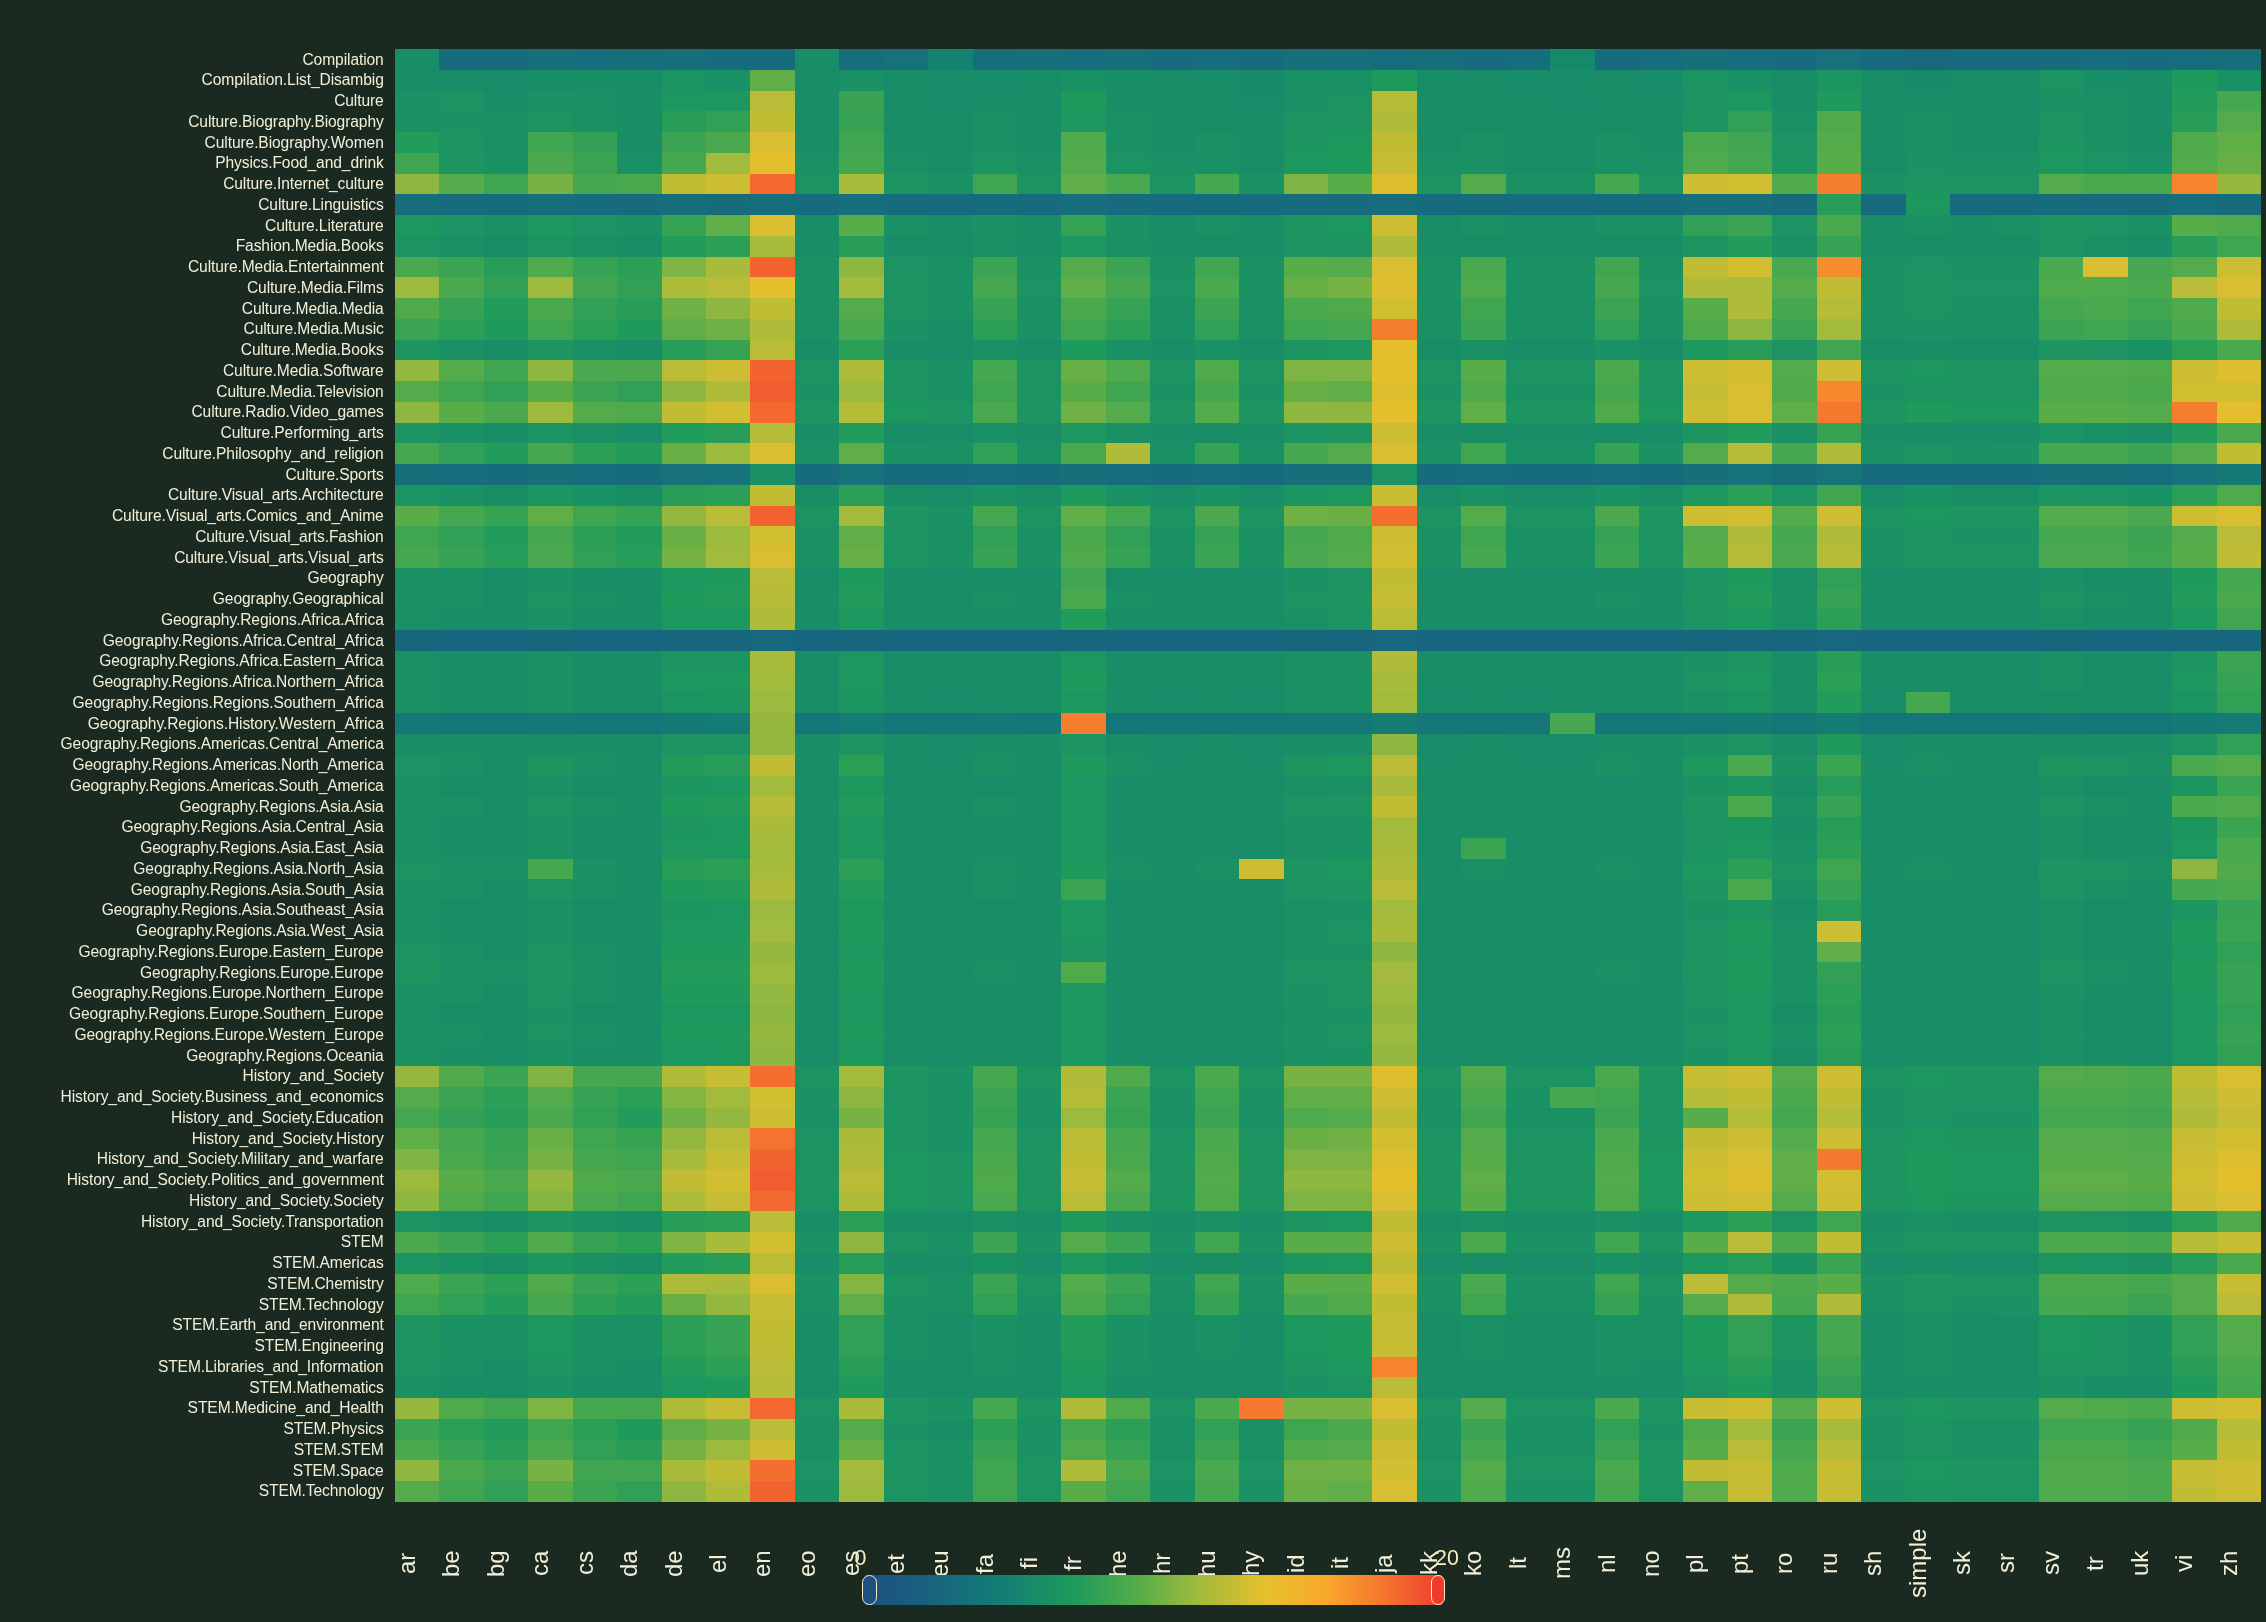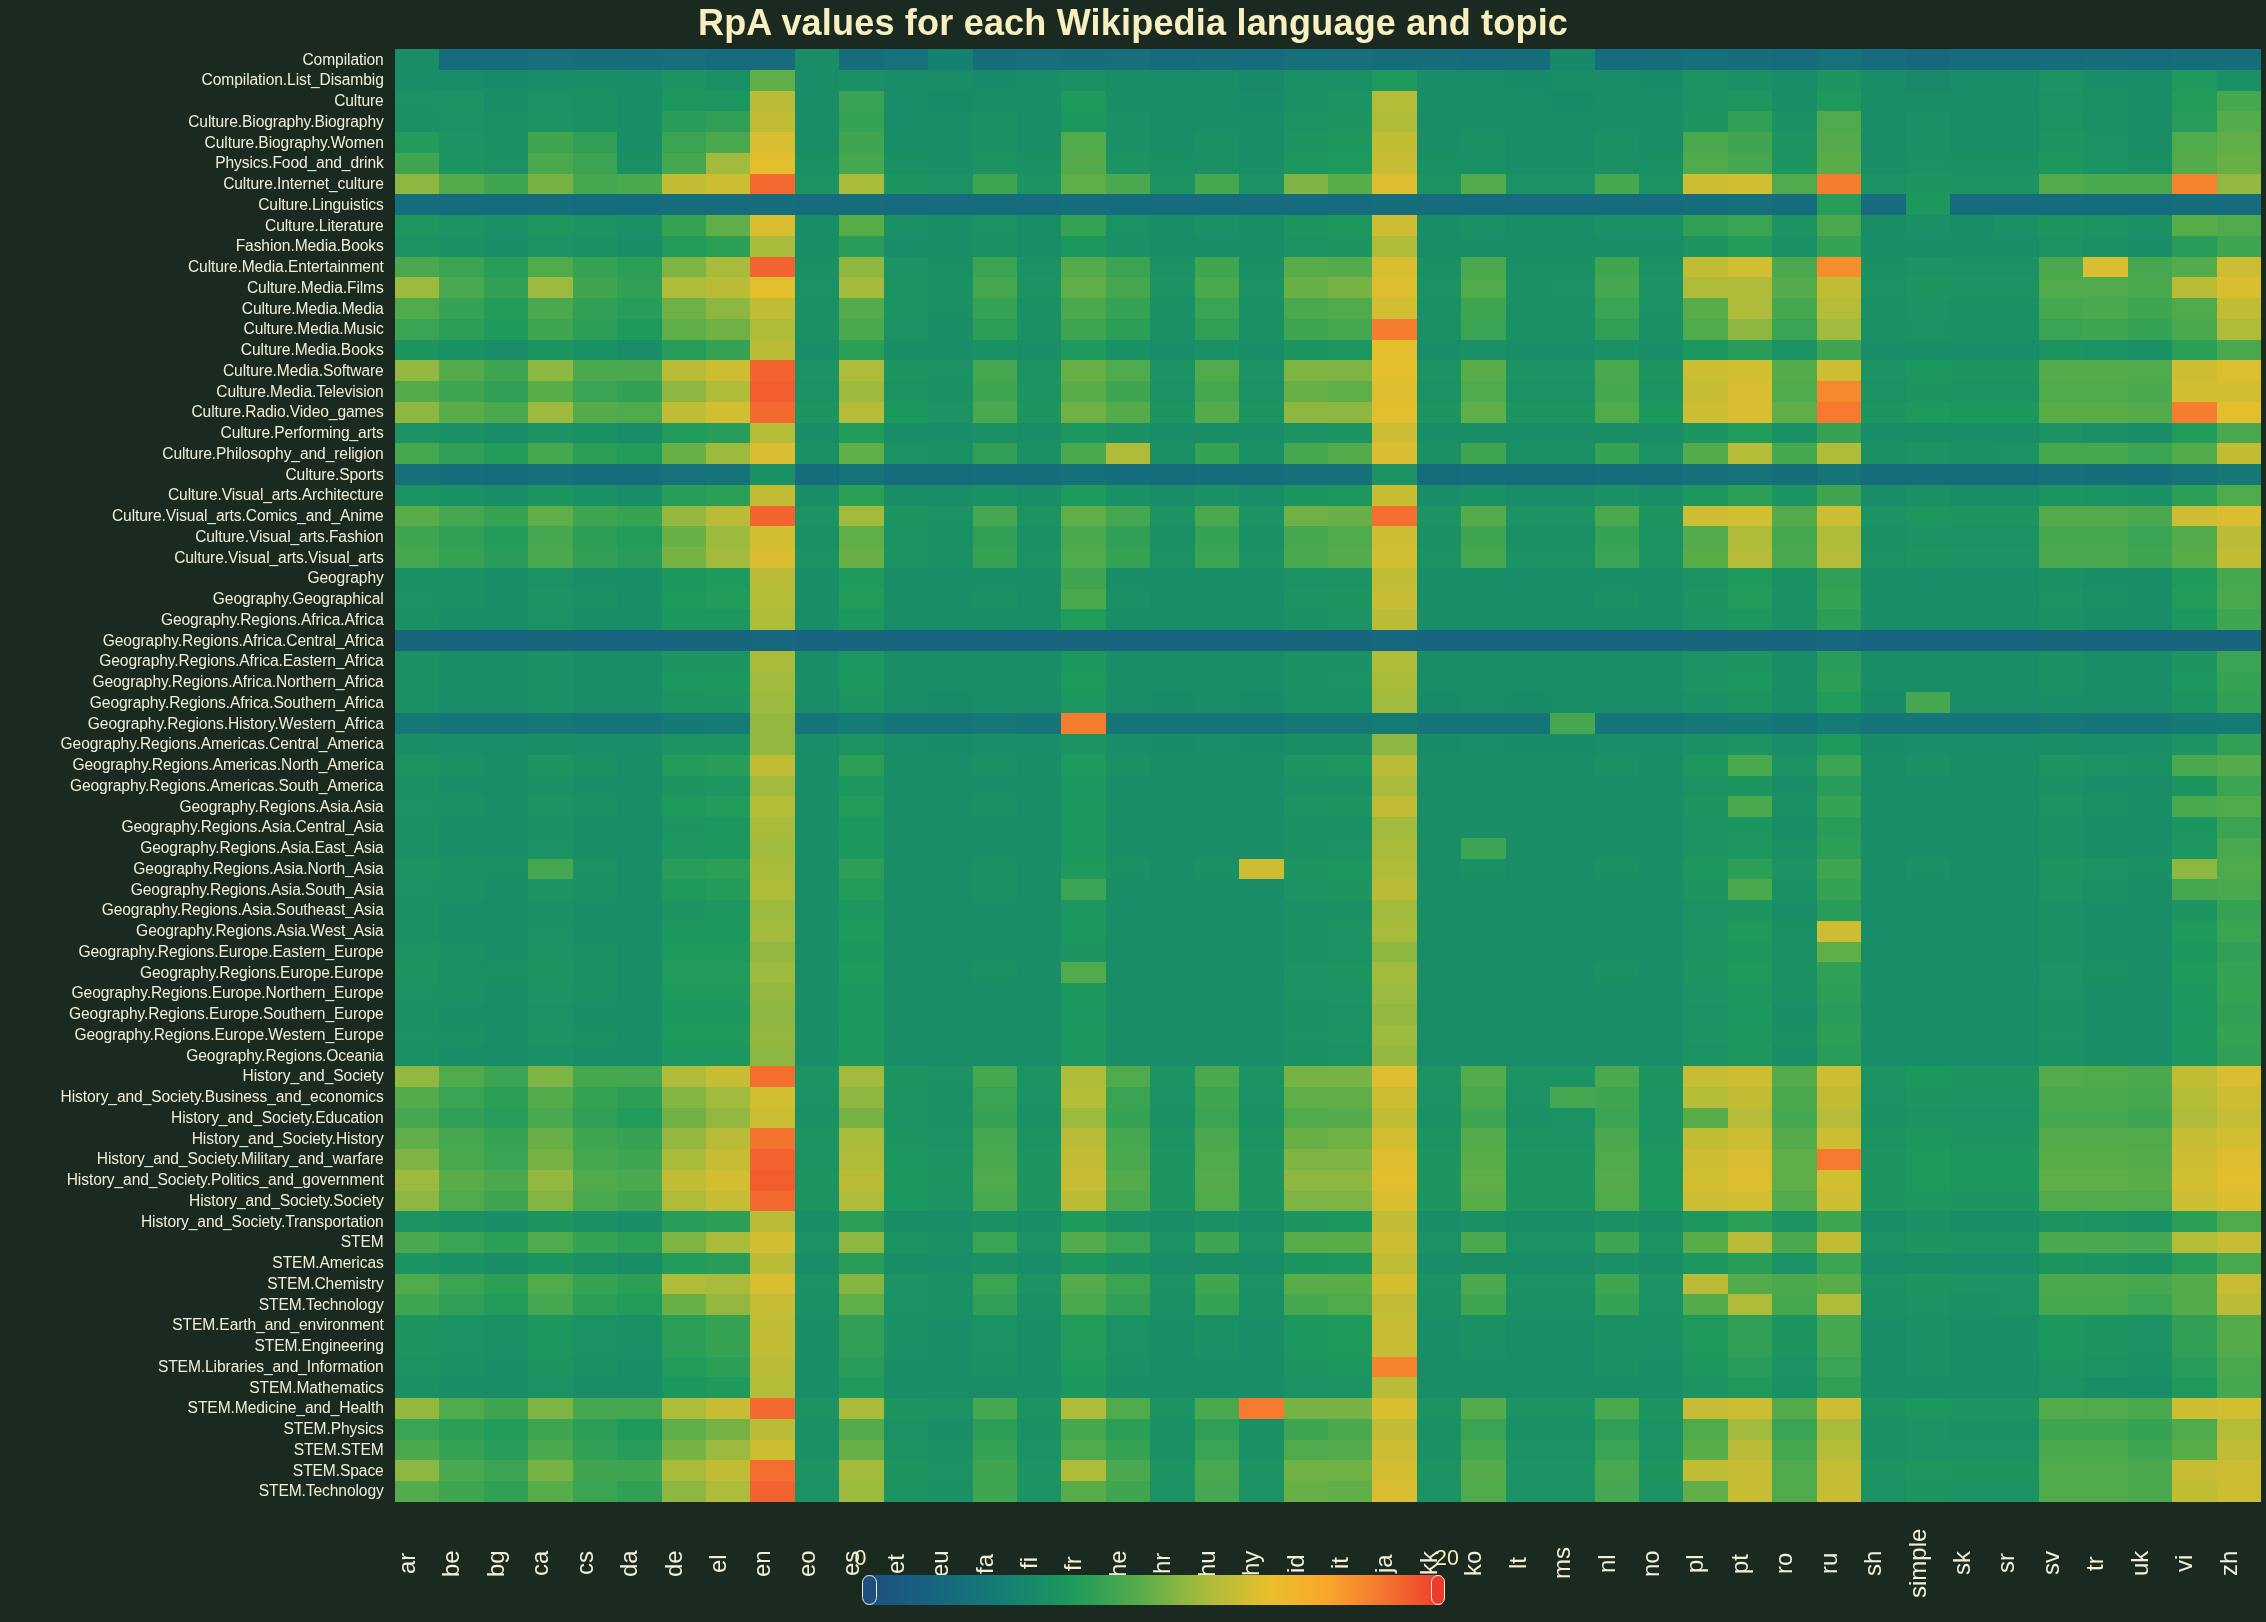--- a/index.html
+++ b/index.html
@@ -123,21 +123,20 @@
     position:absolute;top:-27px;color:#f7efc0;font-size:21.4px;line-height:1;
   }
   #cbar-tick-min{left:-3.6px;transform:translateX(-50%);}
   #cbar-tick-max{left:583px;transform:translateX(-50%);}
 </style>
 </head>
 <body>
 
 <div id="figure">
 
-  <div id="title">RpA values for each Wikipedia language and topic</div>
 
   <div id="ylabels">
       <div class="ylab">Compilation</div>
       <div class="ylab">Compilation.List_Disambig</div>
       <div class="ylab">Culture</div>
       <div class="ylab">Culture.Biography.Biography</div>
       <div class="ylab">Culture.Biography.Women</div>
       <div class="ylab">Physics.Food_and_drink</div>
       <div class="ylab">Culture.Internet_culture</div>
       <div class="ylab">Culture.Linguistics</div>
@@ -157,21 +156,21 @@
       <div class="ylab">Culture.Visual_arts.Architecture</div>
       <div class="ylab">Culture.Visual_arts.Comics_and_Anime</div>
       <div class="ylab">Culture.Visual_arts.Fashion</div>
       <div class="ylab">Culture.Visual_arts.Visual_arts</div>
       <div class="ylab">Geography</div>
       <div class="ylab">Geography.Geographical</div>
       <div class="ylab">Geography.Regions.Africa.Africa</div>
       <div class="ylab">Geography.Regions.Africa.Central_Africa</div>
       <div class="ylab">Geography.Regions.Africa.Eastern_Africa</div>
       <div class="ylab">Geography.Regions.Africa.Northern_Africa</div>
-      <div class="ylab">Geography.Regions.Africa.Southern_Africa</div>
+      <div class="ylab">Geography.Regions.Regions.Southern_Africa</div>
       <div class="ylab">Geography.Regions.History.Western_Africa</div>
       <div class="ylab">Geography.Regions.Americas.Central_America</div>
       <div class="ylab">Geography.Regions.Americas.North_America</div>
       <div class="ylab">Geography.Regions.Americas.South_America</div>
       <div class="ylab">Geography.Regions.Asia.Asia</div>
       <div class="ylab">Geography.Regions.Asia.Central_Asia</div>
       <div class="ylab">Geography.Regions.Asia.East_Asia</div>
       <div class="ylab">Geography.Regions.Asia.North_Asia</div>
       <div class="ylab">Geography.Regions.Asia.South_Asia</div>
       <div class="ylab">Geography.Regions.Asia.Southeast_Asia</div>

